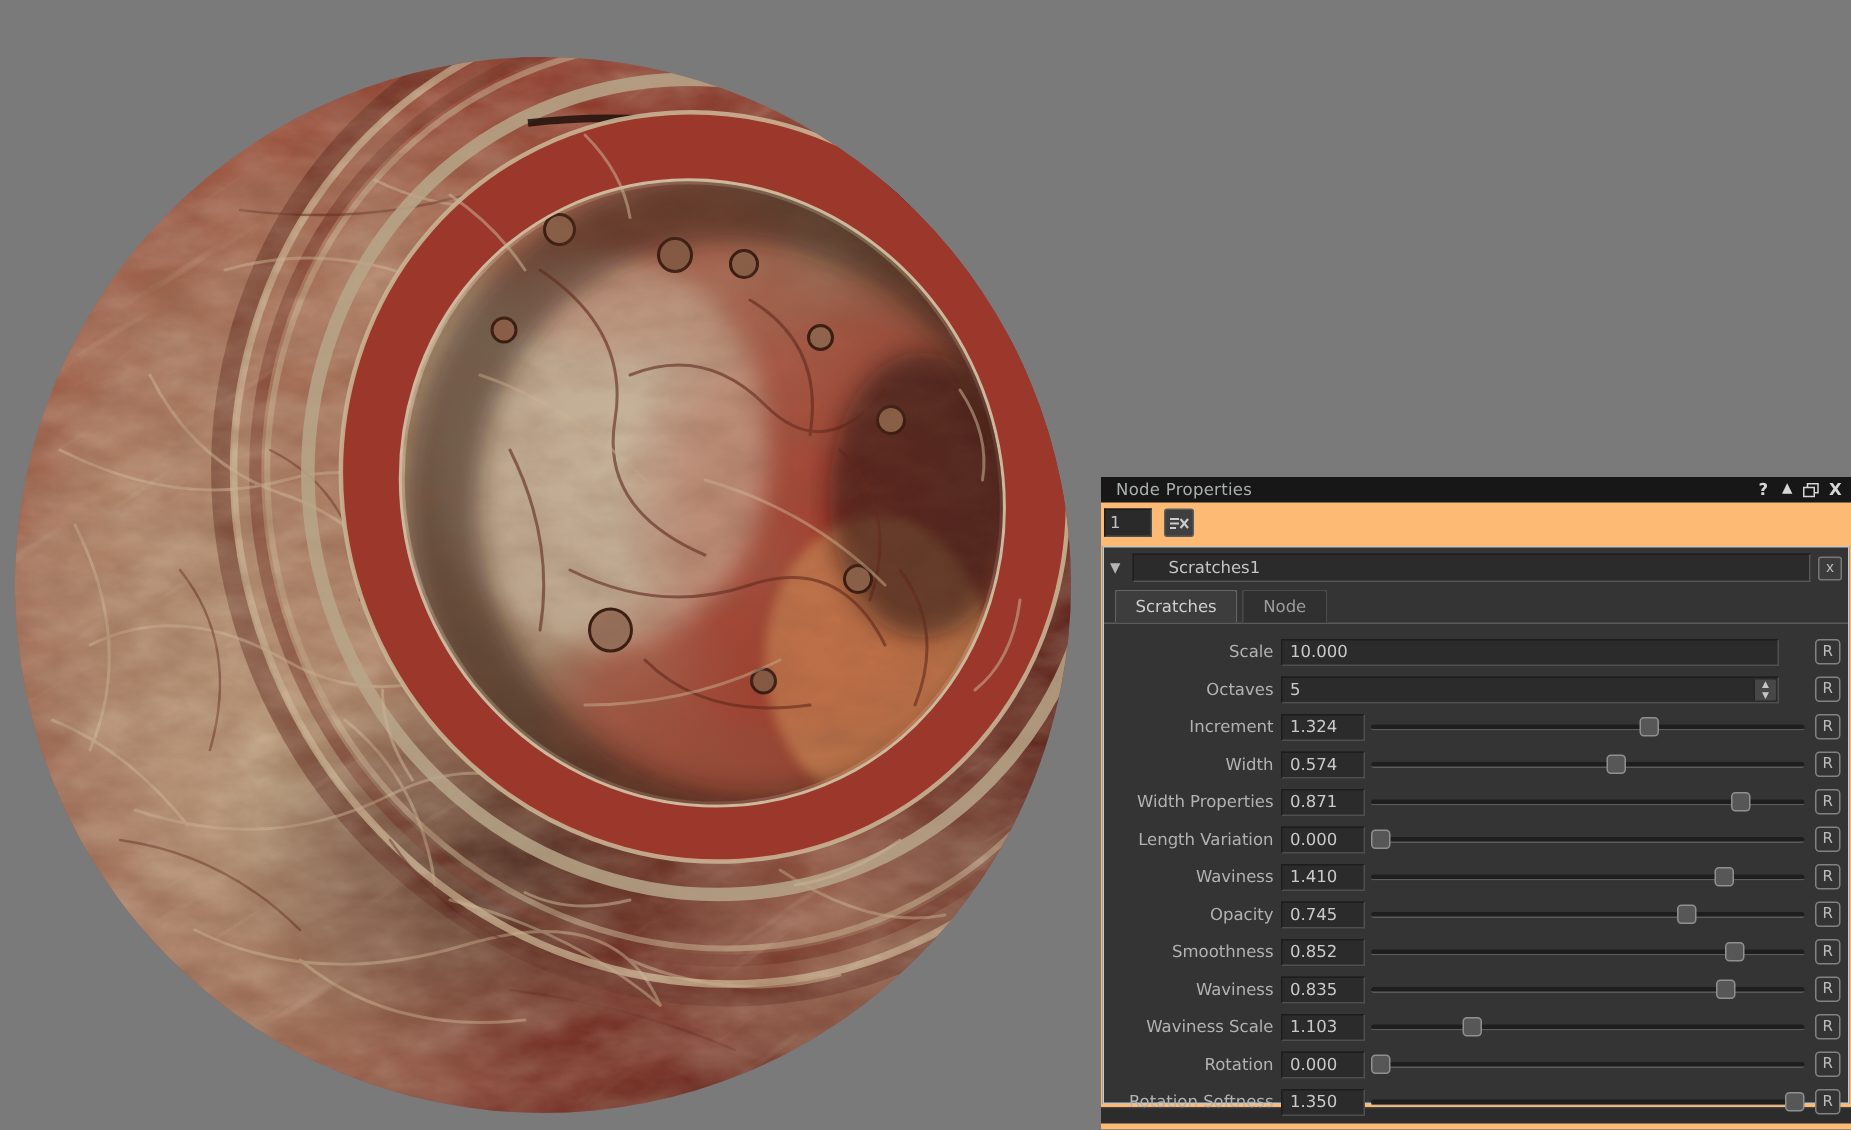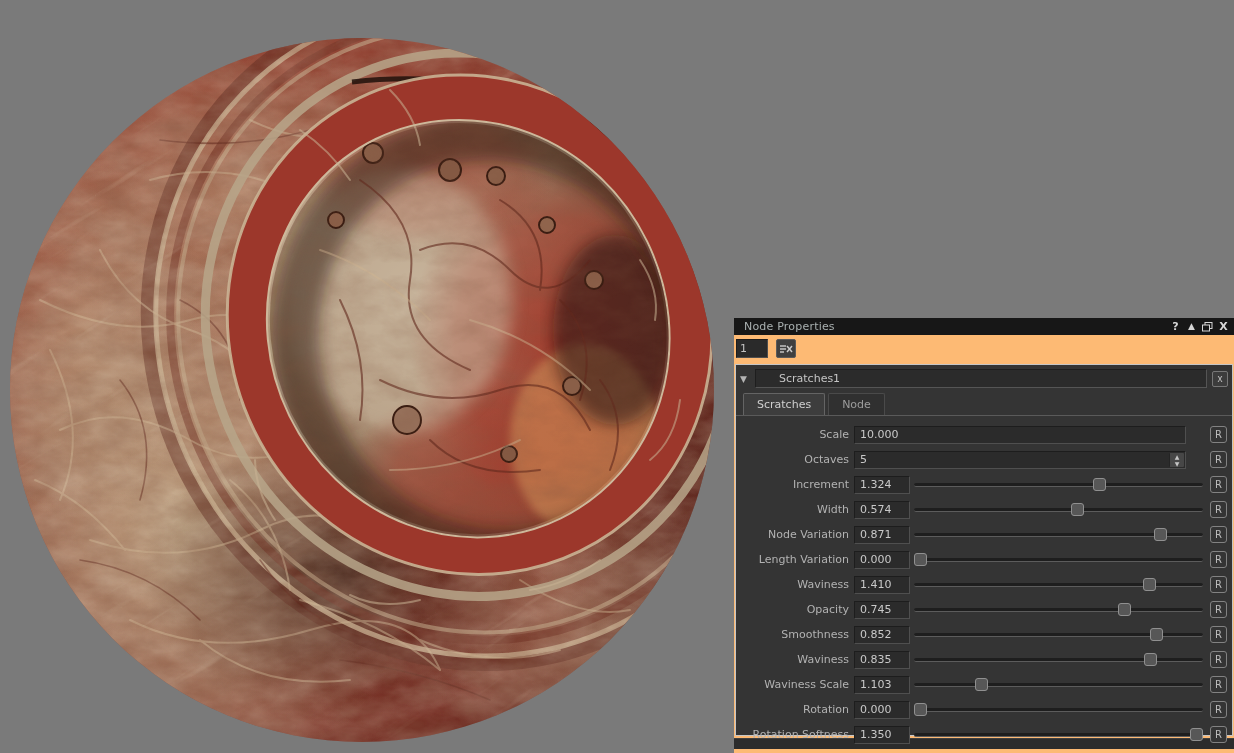--- a/index.html
+++ b/index.html
@@ -350,21 +350,21 @@
       <span>0.574</span>
 
     </div>
     <div class="param-slider">
       <div class="slider-track"></div>
       <div class="slider-handle" style="left: calc(57% - 7.41px);"></div>
     </div>
     <button class="reset-btn">R</button>
   </div>
         <div class="param-row">
-    <span class="param-label">Node Variation</span>
+    <span class="param-label">Width Properties</span>
     <div class="param-field narrow">
       <span>0.871</span>
 
     </div>
     <div class="param-slider">
       <div class="slider-track"></div>
       <div class="slider-handle" style="left: calc(87% - 11.31px);"></div>
     </div>
     <button class="reset-btn">R</button>
   </div>

